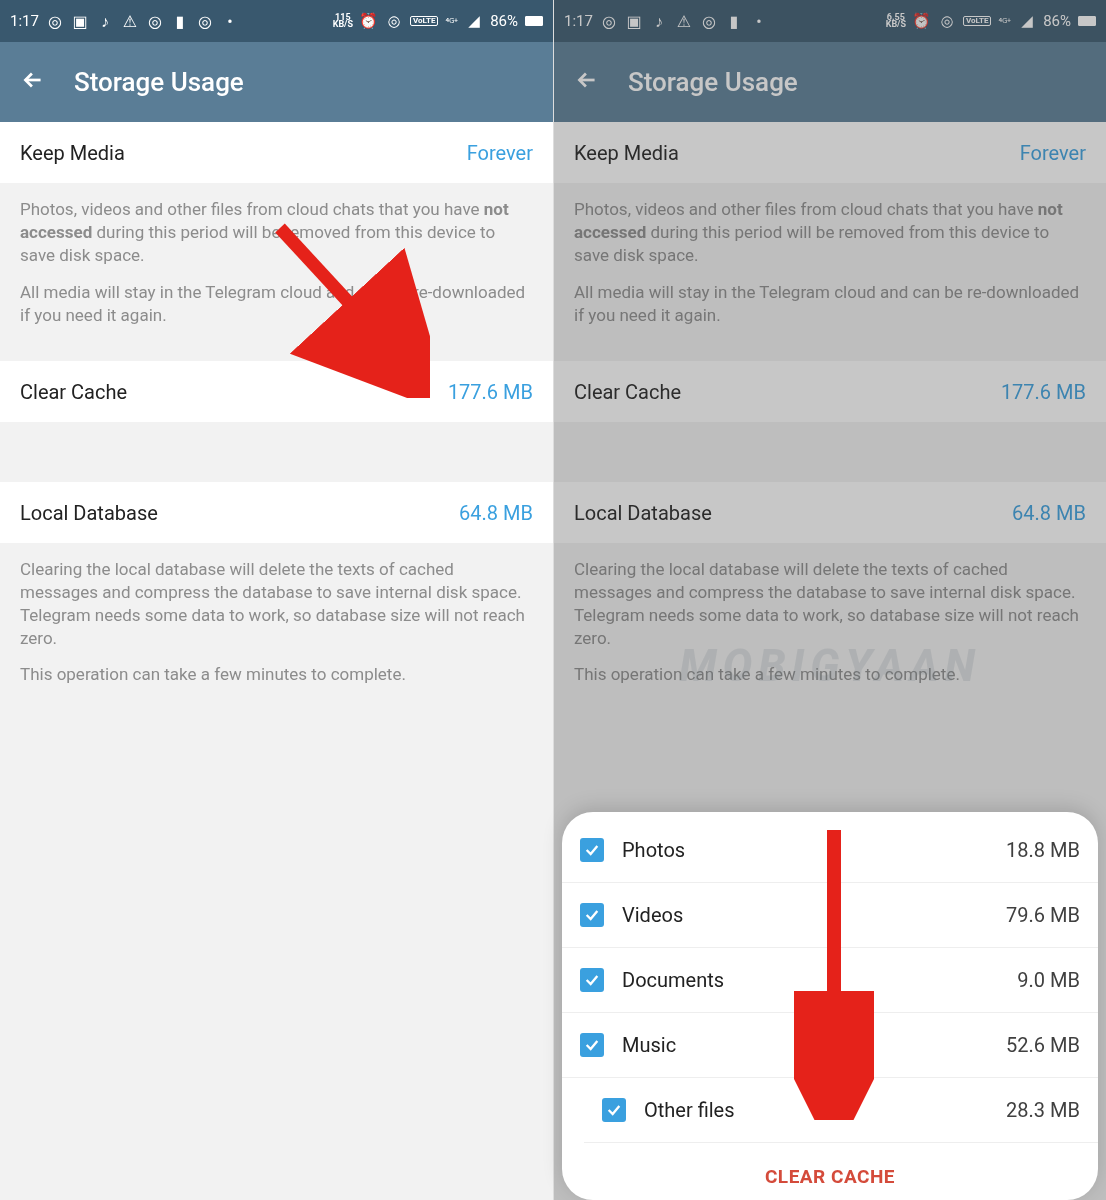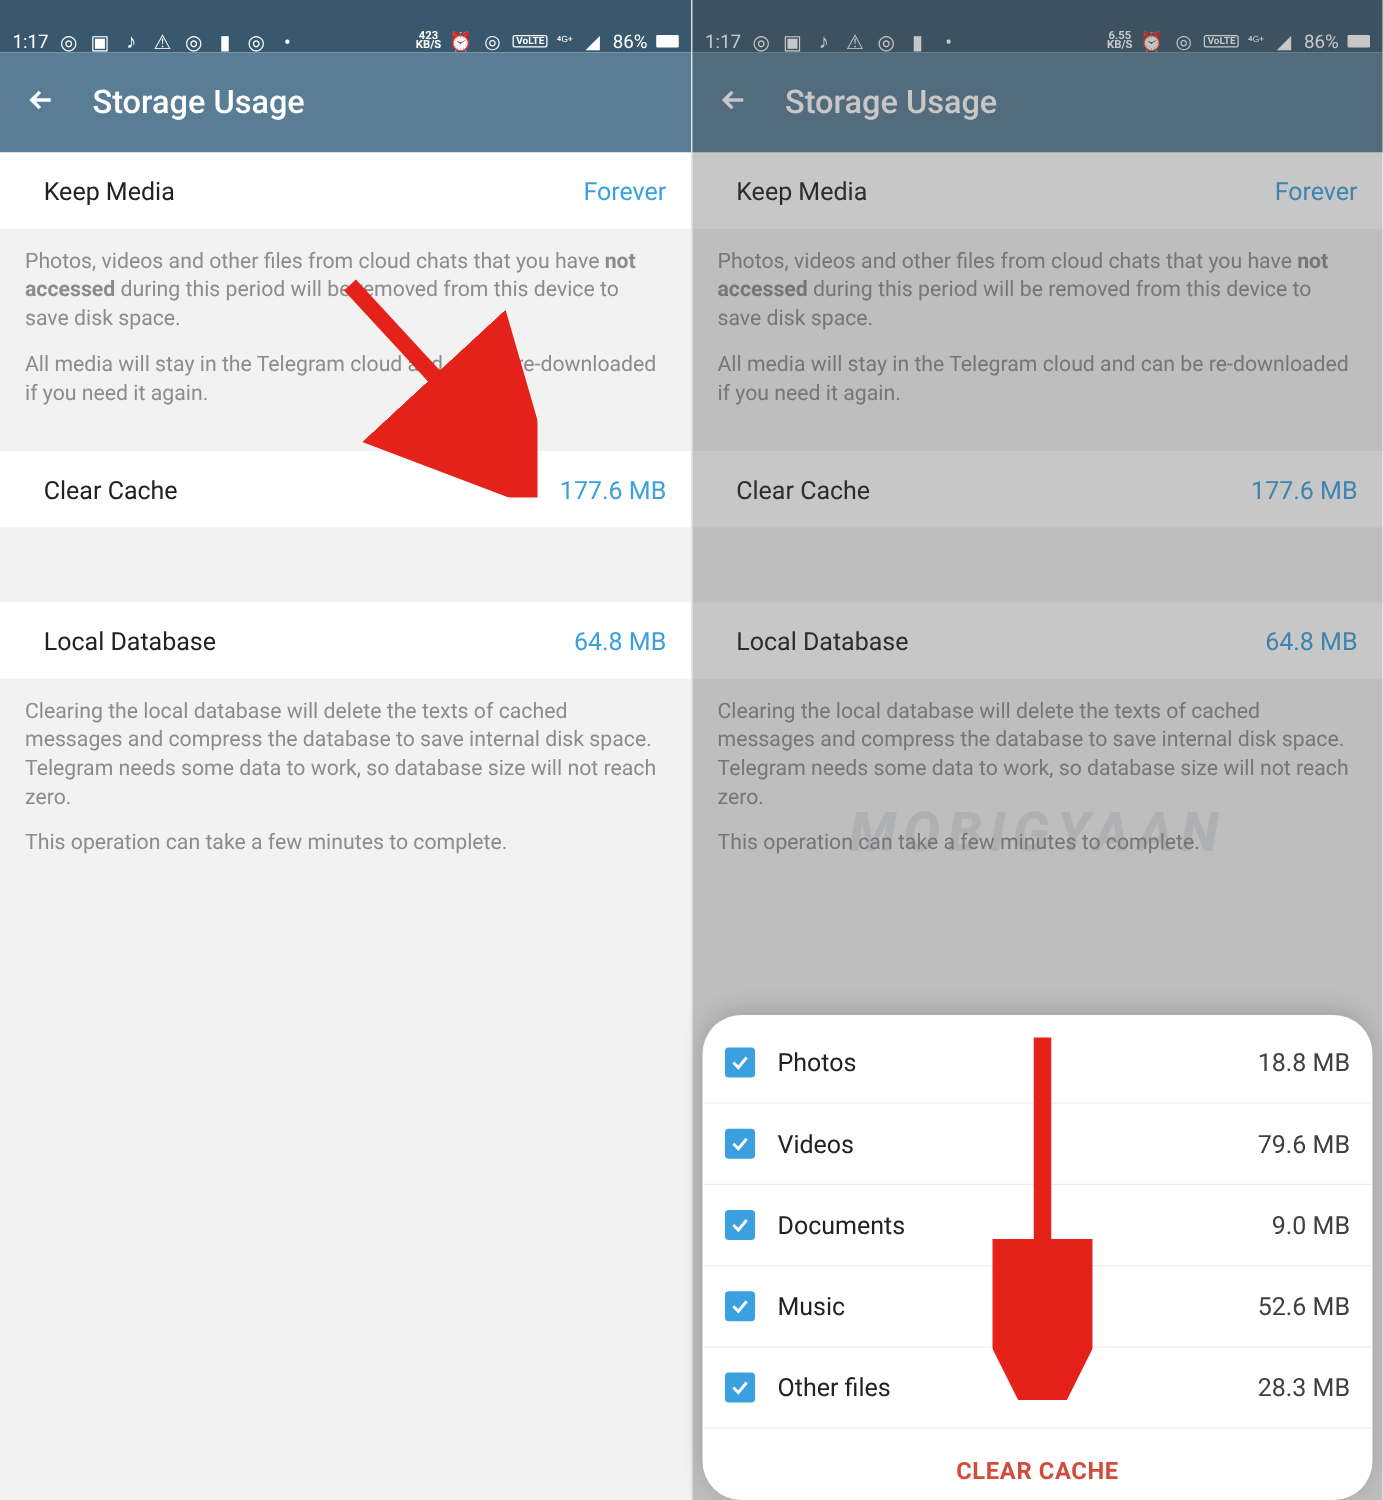--- a/index.html
+++ b/index.html
@@ -17,21 +17,21 @@
     display: flex;
     flex-direction: column;
     position: relative;
   }
   
   .status-bar {
     height: 42px;
     background: #39586e;
     color: #fff;
     display: flex;
-    align-items: flex-end;
+    align-items: center;
     padding: 0 10px;
     font-size: 16px;
   }
   .status-left { display: flex; align-items: center; gap: 7px; }
   .status-right { margin-left: auto; display: flex; align-items: center; gap: 7px; font-size: 15px; }
   .sb-icon { display:inline-flex; width:18px; height:18px; align-items:center; justify-content:center; }
   .sb-text { font-size: 15px; }
   .kbs { display:flex; flex-direction:column; line-height:0.8; font-size:9px; font-weight:700; text-align:center;}
   .volte { font-size:8px; font-weight:700; border:1px solid #fff; padding:0 2px; border-radius:2px; line-height:1; }
   .batt-box { width:18px; height:10px; border:1px solid #fff; background:#fff; border-radius:1px;}
@@ -48,21 +48,21 @@
   .app-title { color: #fff; font-size: 26px; font-weight: 500; }
   
   .row {
     background: #fff;
     padding: 18px 20px;
     display: flex;
     align-items: center;
     justify-content: space-between;
     border-top: 1px solid rgba(0,0,0,0);
   }
-  .row-label { font-size: 20px; color: #222; margin-left: 15px; }
+  .row-label { font-size: 20px; color: #222; }
   .row-value { font-size: 20px; color: #3aa0df; }
   .desc-block {
     background: #f2f2f2;
     padding: 15px 20px 20px 20px;
     font-size: 17px;
     line-height: 1.35;
     color: #8c8c8c;
   }
   .desc-block p { margin-bottom: 14px; }
   .desc-block .bold { font-weight: 700; }
@@ -95,21 +95,21 @@
     padding-top: 6px;
     box-shadow: 0 -4px 20px rgba(0,0,0,0.15);
     border-radius: 31px;
   }
   .sheet-row {
     display: flex;
     align-items: center;
     padding: 20px 18px;
     border-bottom: 1px solid #eee;
   }
-  .sheet-row:last-of-type { border-bottom: 1px solid #eee; }
+  .sheet-row:last-of-type { border-bottom: 1px solid #eee; margin-left: 22px; }
   .chk {
     width: 24px;
     height: 24px;
     background: #3aa0df;
     border-radius: 3px;
     display: inline-flex;
     align-items: center;
     justify-content: center;
     margin-right: 18px;
     flex-shrink: 0;
@@ -152,21 +152,21 @@
       <span class="sb-icon">▣</span>
       <span class="sb-icon">♪</span>
       <span class="sb-icon">⚠</span>
       <span class="sb-icon">◎</span>
       <span class="sb-icon">▮</span>
       <span class="sb-icon">◎</span>
       <span class="sb-icon">•</span>
     </div>
     <div class="status-right">
       <span class="kbs">
-        <span>423</span>
+        <span>115</span>
         <span>KB/S</span>
       </span>
       <span class="sb-icon">⏰</span>
       <span class="sb-icon">◎</span>
       <span class="volte">VoLTE</span>
       <span class="sb-text" style="font-size:10px">⁴ᴳ⁺</span>
       <span class="sb-icon">◢</span>
       <span class="sb-text">86%</span>
       <span class="batt-box"></span>
     </div>

